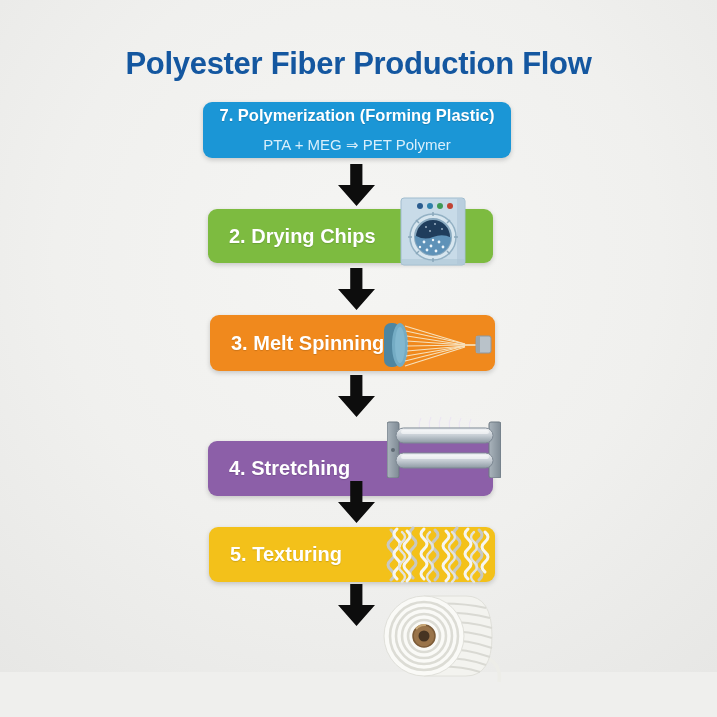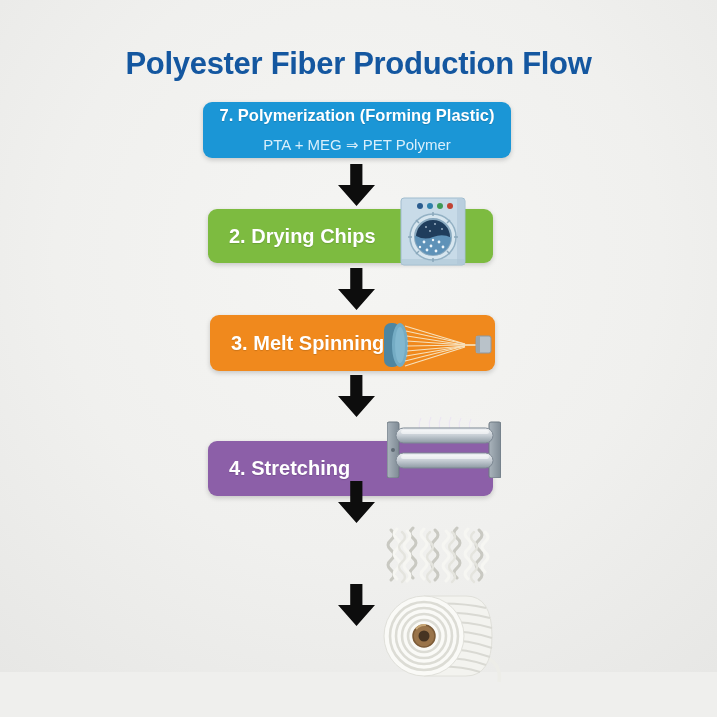--- a/index.html
+++ b/index.html
@@ -153,20 +153,23 @@
     <rect x="102" y="6" width="12" height="56" rx="2" fill="url(#postg)" stroke="#6d7882"></rect>
     <circle cx="6" cy="34" r="2" fill="#5f6a73"></circle>
     <rect x="9" y="12" width="97" height="15" rx="7.5" fill="url(#rollg)" stroke="#7d8893"></rect>
     <rect x="9" y="37" width="97" height="15" rx="7.5" fill="url(#rollg)" stroke="#7d8893"></rect>
     <rect x="14" y="14" width="88" height="4" rx="2" fill="#ffffff" opacity="0.55"></rect>
     <rect x="14" y="39" width="88" height="4" rx="2" fill="#ffffff" opacity="0.55"></rect>
   </svg>
 
   <div class="flow-arrow" style="left:338px;top:481px;"></div>
 
+  <div class="bar" style="left: 209px; top: 527px; width: 286px; height: 55px; background: rgb(243, 193, 26);">
+    <div class="step-label">5. Texturing</div>
+  </div>
   <svg class="icon" style="left:383px;top:526px;" width="110" height="58" viewBox="0 0 110 58">
     <g fill="none" stroke-linecap="round">
       <g stroke="#c9c9c2" stroke-width="3">
         <path d="M8 4 q6 5 0 10 t0 10 t0 10 t0 10 t0 10"></path>
         <path d="M30 2 q-6 5 0 10 t0 10 t0 10 t0 10 t0 10"></path>
         <path d="M52 4 q6 5 0 10 t0 10 t0 10 t0 10 t0 10"></path>
         <path d="M74 2 q-6 5 0 10 t0 10 t0 10 t0 10 t0 10"></path>
         <path d="M96 4 q6 5 0 10 t0 10 t0 10 t0 10 t0 10"></path>
       </g>
       <g stroke="#f6f6f2" stroke-width="3">

